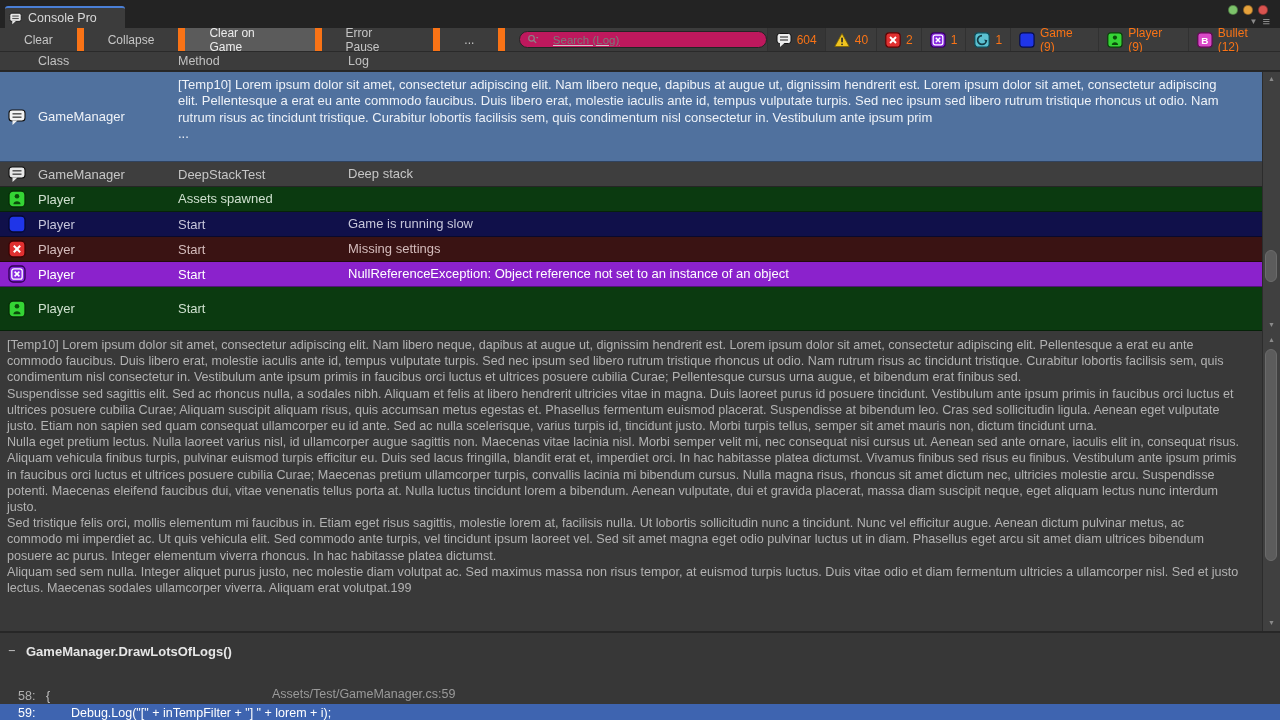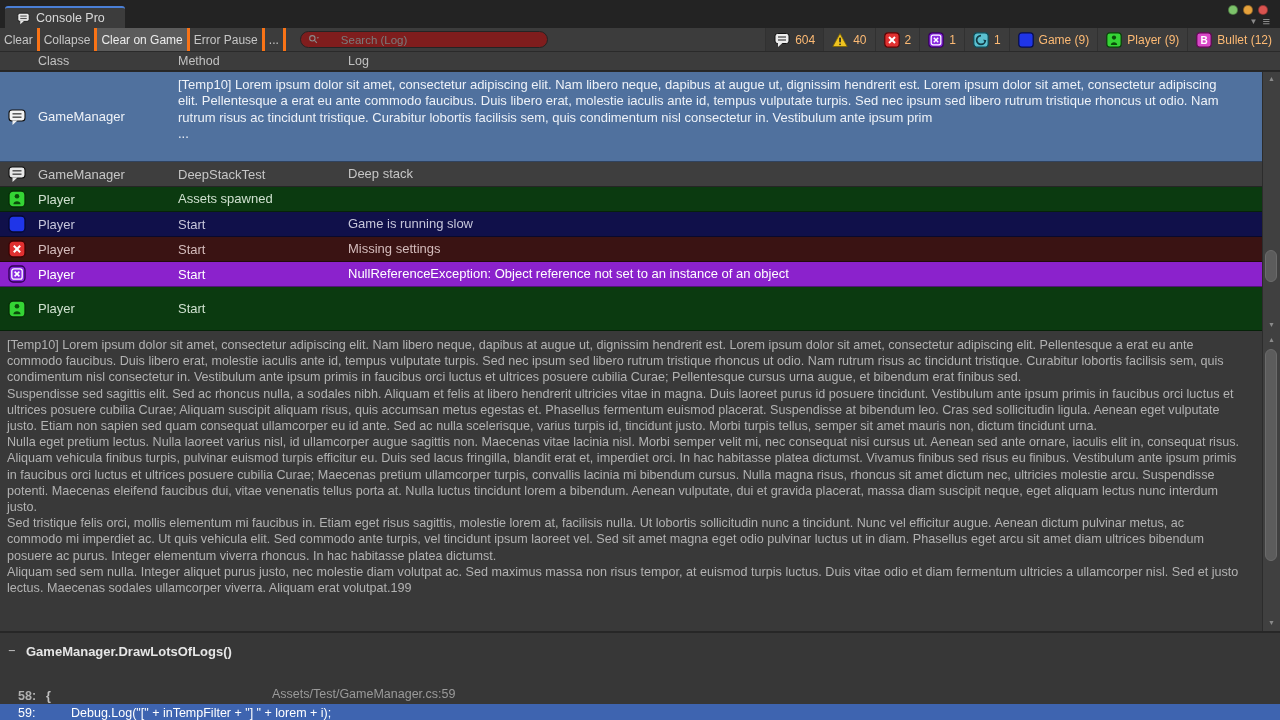--- a/index.html
+++ b/index.html
@@ -8,49 +8,49 @@
     background:#282828;font-family:"Liberation Sans","DejaVu Sans",sans-serif;
     -webkit-font-smoothing:antialiased;
   }
   .abs{position:absolute;}
 
   
   .titlebar{left:0;top:0;width:1280px;height:28px;background:#232323;}
   .tab{
     position:absolute;left:5px;top:6px;height:22px;width:120px;
     background:#3c3c3c;border-top:2px solid #4a7fd6;border-radius:3px 3px 0 0;
-    display:flex;align-items:center;gap:6px;padding-left:12px;box-sizing:border-box;
+    display:flex;align-items:center;gap:6px;padding-left:4px;box-sizing:border-box;
     color:#d8d8d8;font-size:12.5px;
   }
   .win-dots{position:absolute;right:12px;top:5px;display:flex;gap:5px;}
   .dot{width:10px;height:10px;border-radius:50%;border:1px solid rgba(0,0,0,.35);box-sizing:border-box;}
   .dot-g{background:#7dc36b;} .dot-o{background:#e6a23c;} .dot-r{background:#d9534f;}
   .tab-controls{position:absolute;right:10px;top:16px;display:flex;align-items:center;gap:5px;color:#8a8a8a;}
   .caret{font-size:8px;line-height:10px;}
   .burger{font-size:13px;line-height:11px;font-weight:bold;}
 
   
   .toolbar{
     left:0;top:28px;width:1280px;height:24px;background:#3c3c3c;
     border-bottom:1px solid #2a2a2a;display:flex;align-items:stretch;
     font-size:12px;color:#c6c6c6;box-sizing:border-box;
   }
-  .tbtn{display:flex;align-items:center;padding:0 4px;border-right:3px solid #f97316;cursor:default;}
+  .tbtn{display:flex;align-items:center;padding:0 24px;border-right:7px solid #f97316;cursor:default;}
   .tbtn.active{background:#5b5b5b;color:#ececec;}
   .searchbox{
-    margin:3px 0 3px 14px;width:248px;background:#7f1d1d;border:1px solid #242424;
-    border-radius:9px;display:flex;align-items:center;gap:20px;padding:0 7px;box-sizing:border-box;
+    margin:3px 0 3px 14px;width:248px;background:#be185d;border:1px solid #242424;
+    border-radius:9px;display:flex;align-items:center;gap:12px;padding:0 7px;box-sizing:border-box;text-decoration:underline;
   }
   .searchbox input{
     background:transparent;border:none;outline:none;color:#bdbdbd;
     font-size:11.5px;width:100%;font-family:inherit;
   }
   .searchbox input::placeholder{color:#7b7b7b;}
   .counters{margin-left:auto;display:flex;align-items:stretch;}
-  .seg{display:flex;align-items:center;gap:5px;padding:0 8px;border-left:1px solid #313131;color:#fdba74;}
+  .seg{display:flex;align-items:center;gap:5px;padding:0 8px;border-left:1px solid #313131;color:#f97316;}
   .seg.dark{background:#363636;}
   .icon16{width:16px;height:16px;display:block;}
   .icon18{width:18px;height:18px;display:block;}
 
   
   .colheader{
     left:0;top:52px;width:1280px;height:19px;background:#3c3c3c;
     border-bottom:1px solid #262626;color:#c2c2c2;font-size:12.5px;box-sizing:border-box;
   }
   .colheader span{position:absolute;top:2px;}
@@ -89,21 +89,21 @@
   
   .stack{
     left:0;top:631px;width:1280px;height:89px;background:#373737;
     border-top:2px solid #272727;box-sizing:border-box;color:#b8b8b8;font-size:12.5px;
   }
   .stk-head{position:absolute;top:11px;left:0;right:0;height:16px;}
   .stk-min{position:absolute;left:8px;color:#cccccc;}
   .stk-frame{position:absolute;left:26px;font-weight:bold;color:#e6e6e6;font-size:13px;}
   .stk-file{position:absolute;left:272px;color:#9a9a9a;margin-top:43px;}
   .code-line{position:absolute;left:0;right:0;height:18px;line-height:18px;}
-  .cl-57{top:35px;} .cl-58{top:53.5px;font-weight:bold;}
+  .cl-57{top:35px;} .cl-58{top:53.5px;}
   .cl-59{top:71px;background:#3e64b0;color:#ffffff;}
   .cl-num{position:absolute;left:18px;color:#b0b0b0;}
   .cl-59 .cl-num{color:#ffffff;}
   .cl-code{position:absolute;left:46px;color:#c0c0c0;}
   .cl-59 .cl-code{left:71px;color:#ffffff;}
 </style>
 </head>
 <body>
 
 <div class="abs titlebar">

